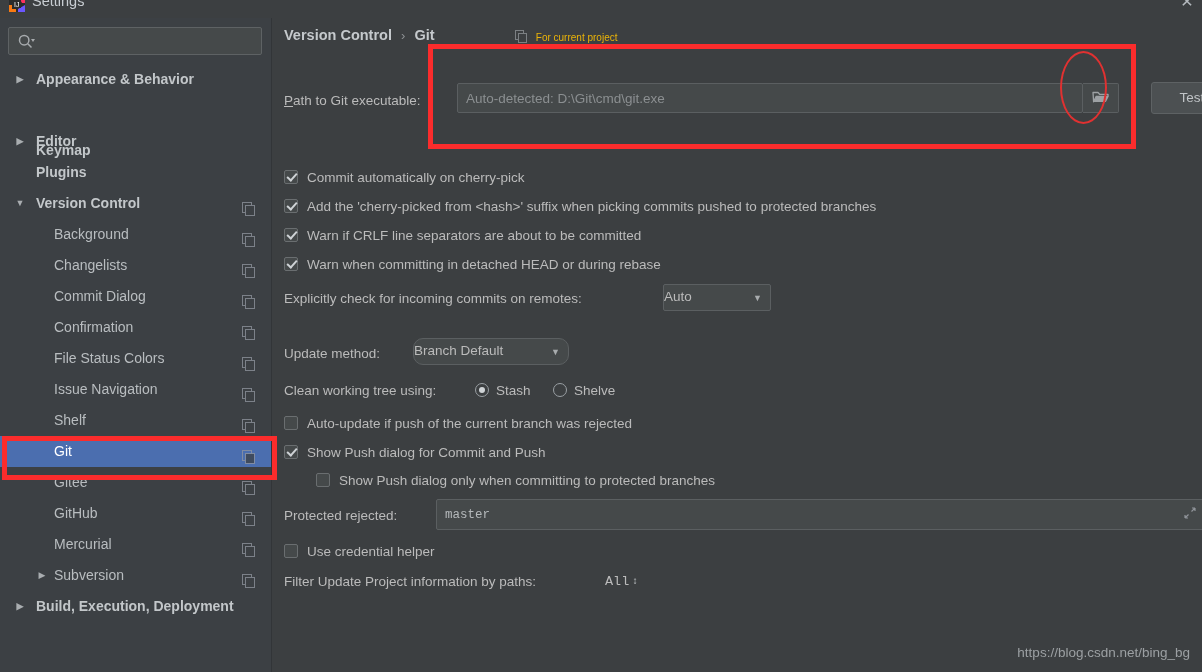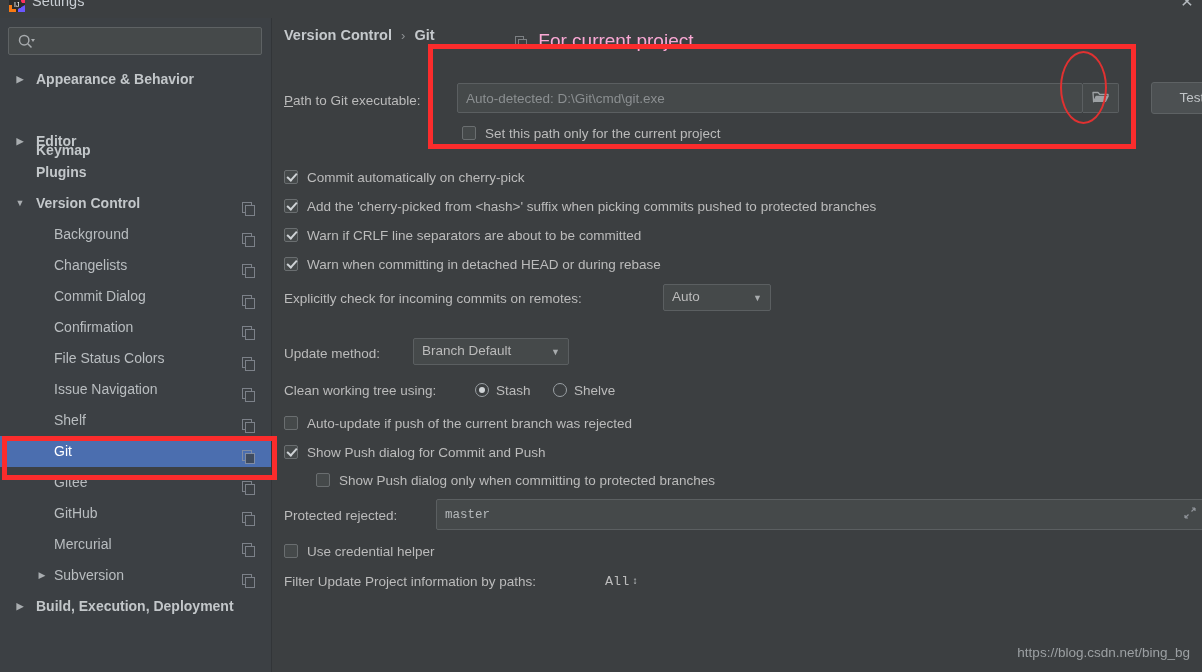--- a/index.html
+++ b/index.html
@@ -135,22 +135,22 @@
   .breadcrumb .sep {
     font-weight: normal;
     color: #8e9295;
     padding: 0 5px;
     font-size: 13px;
   }
 
   .for-current-project {
     position: absolute;
     left: 242px; top: 12px;
-    font-size: 19px;
-    color: #f9a8d4;
+    font-size: 10px;
+    color: #eab308;
     white-space: nowrap;
   }
   .fcp-icon {
     display: inline-block;
     vertical-align: -2px;
     width: 13px; height: 13px;
     margin-right: 5px;
     opacity: 0.8;
   }
 
@@ -251,21 +251,21 @@
   }
 
   .combo {
     position: absolute;
     background: #45494a;
     border: 1px solid #5b5f61;
     border-radius: 2px;
     color: #bbbbbb;
     font-size: 13.5px;
     line-height: 24px;
-    padding-left: 8px;
+    padding-left: 0;
     white-space: nowrap;
   }
   .combo-arrow {
     position: absolute;
     right: 8px; top: 0;
     height: 100%;
     display: flex; align-items: center;
     color: #a8acae;
     font-size: 9px;
   }
@@ -492,39 +492,36 @@
       <span>
         <svg viewBox="0 0 18 16" width="18" height="16">
           <path d="M1 3.5 h5 l1.6 1.8 h8.4 v2 H4.2 L1.6 12.8 Z" fill="none" stroke="#9ea2a5" stroke-width="1.3" stroke-linejoin="round"></path>
           <path d="M4.3 7.6 h12.4 l-2.8 5.3 H1.6 Z" fill="#9ea2a5"></path>
         </svg>
       </span>
     </div>
 
     <div class="btn" style="left:878px; top:64px; width:82px; height:32px; line-height:30px;">Test</div>
 
-    <div class="cb-row" style="left:189px; top:106px;">
-      <span class="cbox" id="cb-setpath"></span><span>Set this path only for the current project</span>
-    </div>
 
     <div id="cb-list">
         <div class="cb-row" style="left: 11px; top: 150px;"><span class="cbox checked"></span><span>Commit automatically on cherry-pick</span></div>
         <div class="cb-row" style="left: 11px; top: 179px;"><span class="cbox checked"></span><span>Add the 'cherry-picked from &lt;hash&gt;' suffix when picking commits pushed to protected branches</span></div>
         <div class="cb-row" style="left: 11px; top: 208px;"><span class="cbox checked"></span><span>Warn if CRLF line separators are about to be committed</span></div>
         <div class="cb-row" style="left: 11px; top: 237px;"><span class="cbox checked"></span><span>Warn when committing in detached HEAD or during rebase</span></div>
       </div>
 
     <div class="field-label" style="left:11px; top:273px;">Explicitly check for incoming commits on remotes:</div>
     <div class="combo" style="left:390px; top:266px; width:108px; height:27px;">
       <span>Auto</span>
       <span class="combo-arrow">▼</span>
     </div>
 
     <div class="field-label" style="left:11px; top:328px;">Update method:</div>
-    <div class="combo" style="left:140px; top:320px; width:156px; height:27px;">
+    <div class="combo" style="left:140px; top:320px; width:156px; height:27px;border-radius:10px;">
       <span>Branch Default</span>
       <span class="combo-arrow">▼</span>
     </div>
 
     <div class="field-label" style="left:11px; top:365px;">Clean working tree using:</div>
     <div class="cb-row" style="left:202px; top:363px;">
       <span class="radio checked"></span><span>Stash</span>
     </div>
     <div class="cb-row" style="left:280px; top:363px;">
       <span class="radio"></span><span>Shelve</span>

